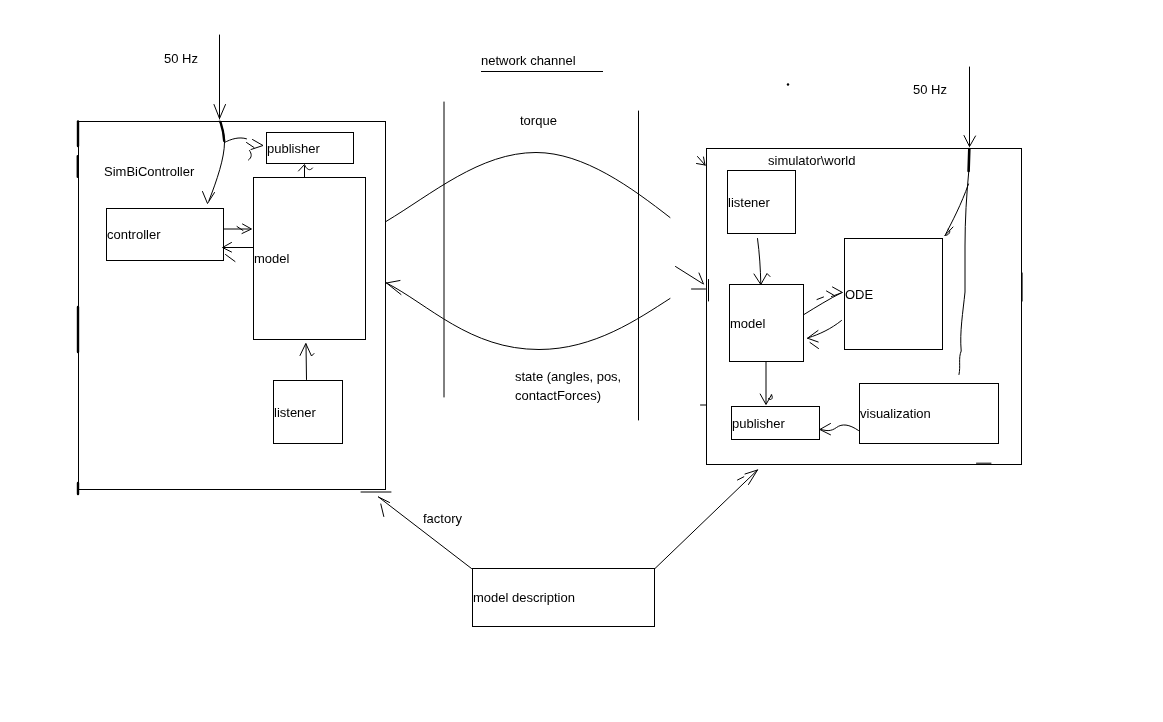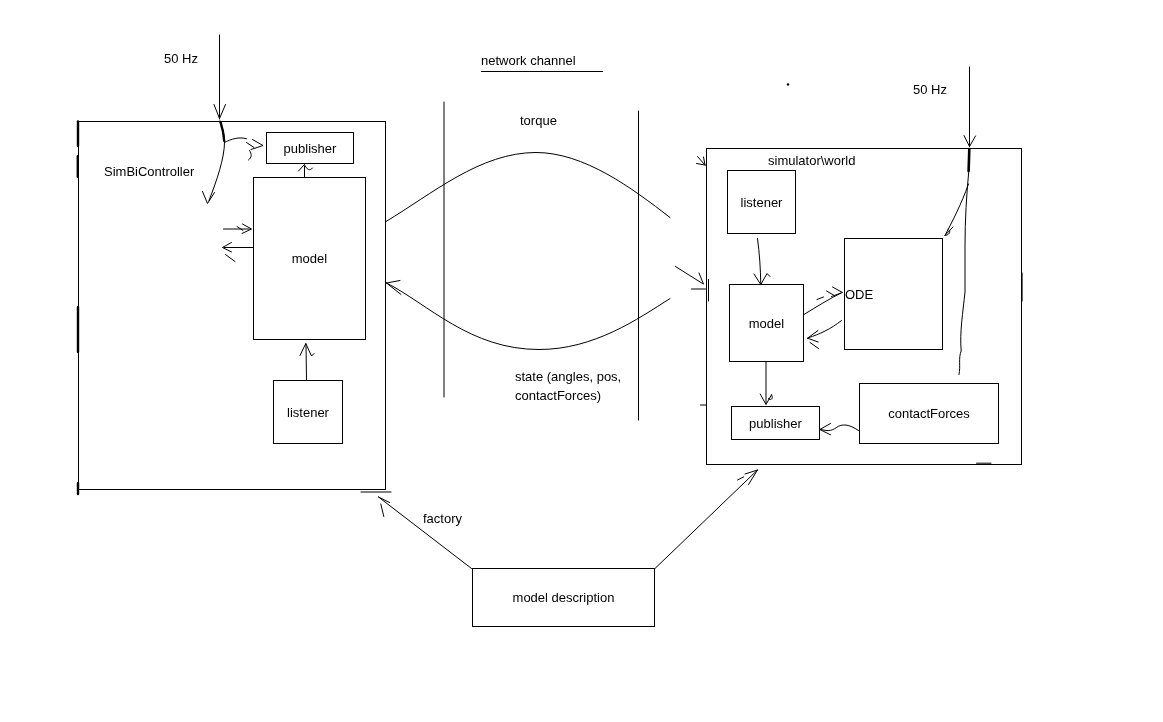--- a/index.html
+++ b/index.html
@@ -2,34 +2,37 @@
 <html><head>
 <meta charset="utf-8">
 <style>
   html,body{margin:0;padding:0;background:#ffffff;}
   .canvas{
     position:relative;width:1163px;height:722px;background:#ffffff;overflow:hidden;
     font-family:"Liberation Sans",sans-serif;font-size:13px;color:#000;
   }
   .strokes{position:absolute;left:0;top:0;width:1163px;height:722px;pointer-events:none;}
   .box{position:absolute;border:1px solid #000;box-sizing:border-box;background:transparent;}
-  .node{display:flex;align-items:center;justify-content:center;white-space:nowrap;}
+  .node{display:flex;align-items:center;justify-content:flex-start;white-space:nowrap;}
   .node.left-pad{justify-content:flex-start;}
   .lbl{position:absolute;white-space:nowrap;line-height:16px;}
   .underlined{border-bottom:1px solid #000;padding-bottom:2px;}
   .twolines div{line-height:19px;}
 </style>
 </head>
 <body>
 
 <div class="canvas">
 
   <div class="box" style="left:78px;top:121px;width:308px;height:369px;"></div>
   <div class="box" style="left:706px;top:148px;width:316px;height:317px;"></div>
 
+  <div class="box node" style="left:106px;top:208px;width:118px;height:53px;">
+    <span>controller</span>
+  </div>
   <div class="box node" style="left:266px;top:132px;width:88px;height:32px;">
     <span>publisher</span>
   </div>
   <div class="box node" style="left:253px;top:177px;width:113px;height:163px;">
     <span>model</span>
   </div>
   <div class="box node" style="left:273px;top:380px;width:70px;height:64px;">
     <span>listener</span>
   </div>
 
@@ -39,21 +42,21 @@
   <div class="box node" style="left:729px;top:284px;width:75px;height:78px;">
     <span>model</span>
   </div>
   <div class="box node left-pad" style="left:844px;top:238px;width:99px;height:112px;">
     <span>ODE</span>
   </div>
   <div class="box node" style="left:731px;top:406px;width:89px;height:34px;">
     <span>publisher</span>
   </div>
   <div class="box node" style="left:859px;top:383px;width:140px;height:61px;">
-    <span>contactForces</span>
+    <span>visualization</span>
   </div>
 
   <div class="box node" style="left:472px;top:568px;width:183px;height:59px;">
     <span>model description</span>
   </div>
 
   <div class="lbl" style="left:164px;top:51px;">50 Hz</div>
   <div class="lbl" style="left:913px;top:82px;">50 Hz</div>
   <div class="lbl underlined" style="left:481px;top:53px;width:122px;">network channel</div>
   <div class="lbl" style="left:520px;top:113px;">torque</div>

